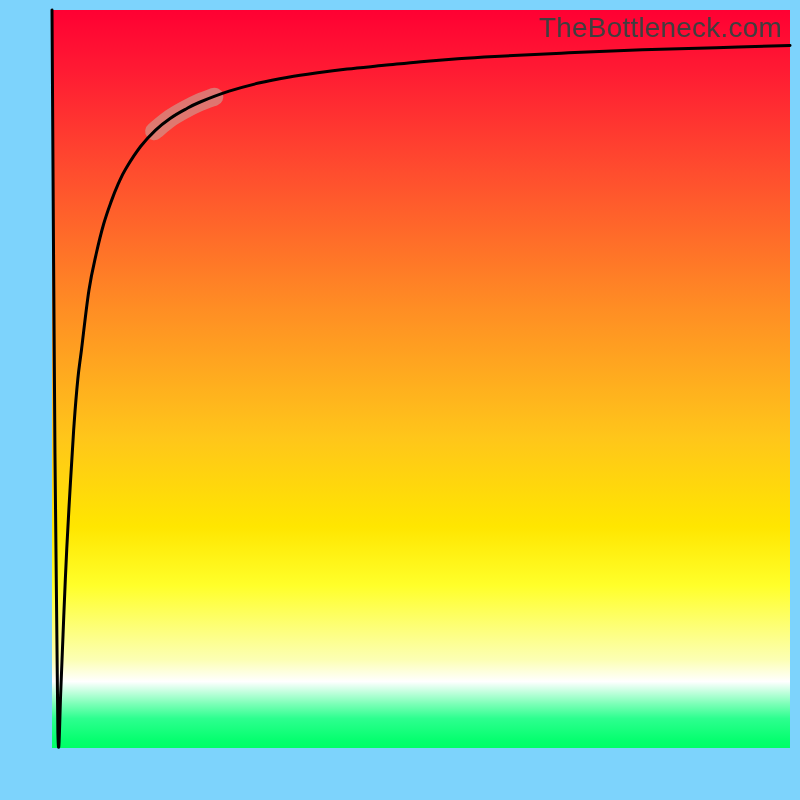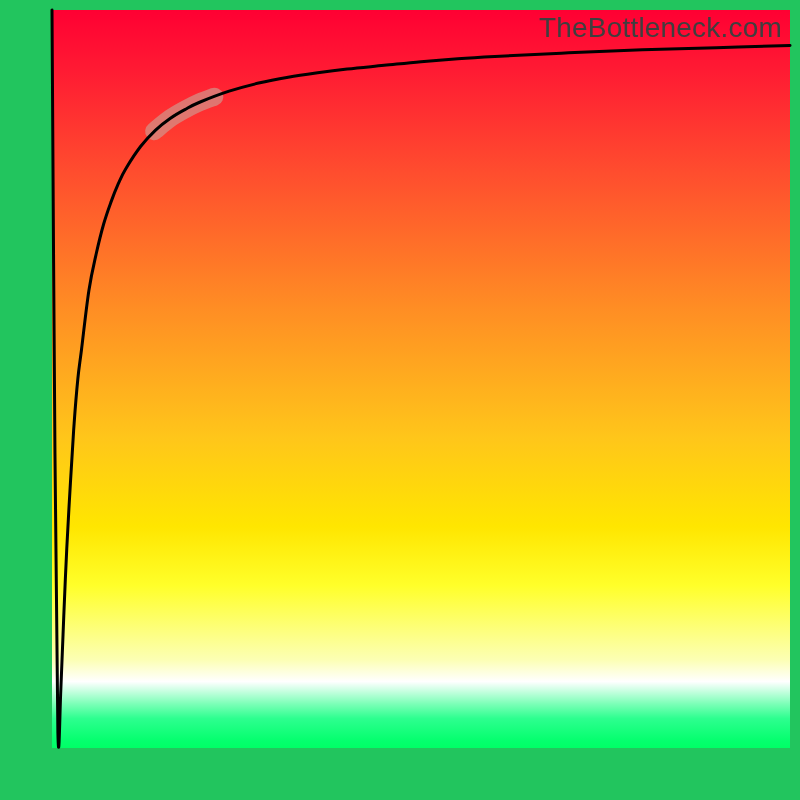--- a/index.html
+++ b/index.html
@@ -8,21 +8,21 @@
     width: 800px;
     height: 800px;
     overflow: hidden;
     background: #000;
     font-family: Arial, Helvetica, sans-serif;
   }
   .frame {
     position: relative;
     width: 800px;
     height: 800px;
-    background: #22c55e;
+    background: #7dd3fc;
     text-align: right;
   }
   .plot-area {
     position: absolute;
     left: 52px;
     top: 10px;
     width: 738px;
     height: 738px;
     background: linear-gradient(
       to bottom,

